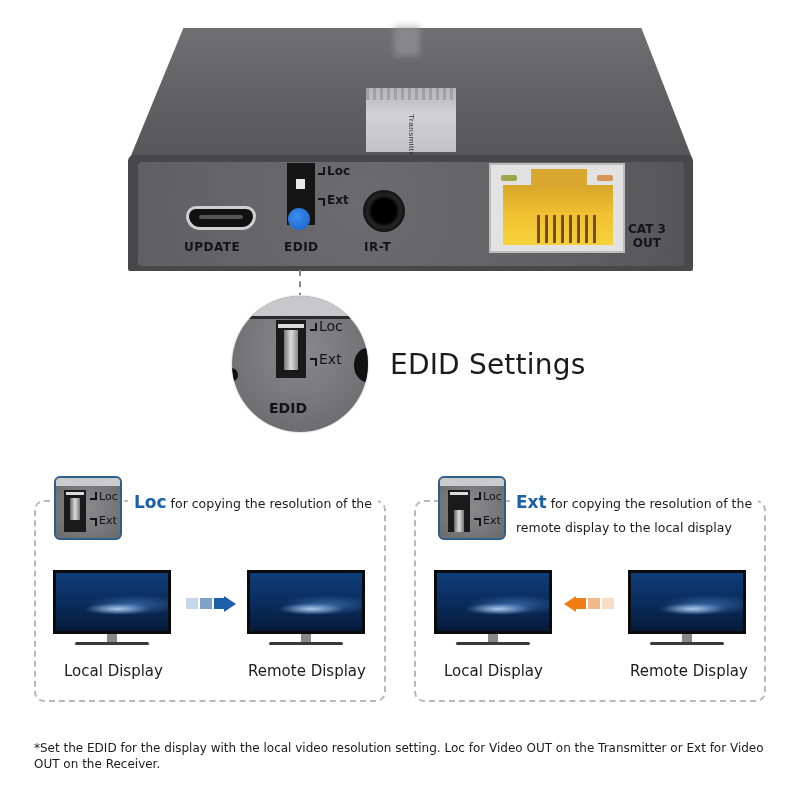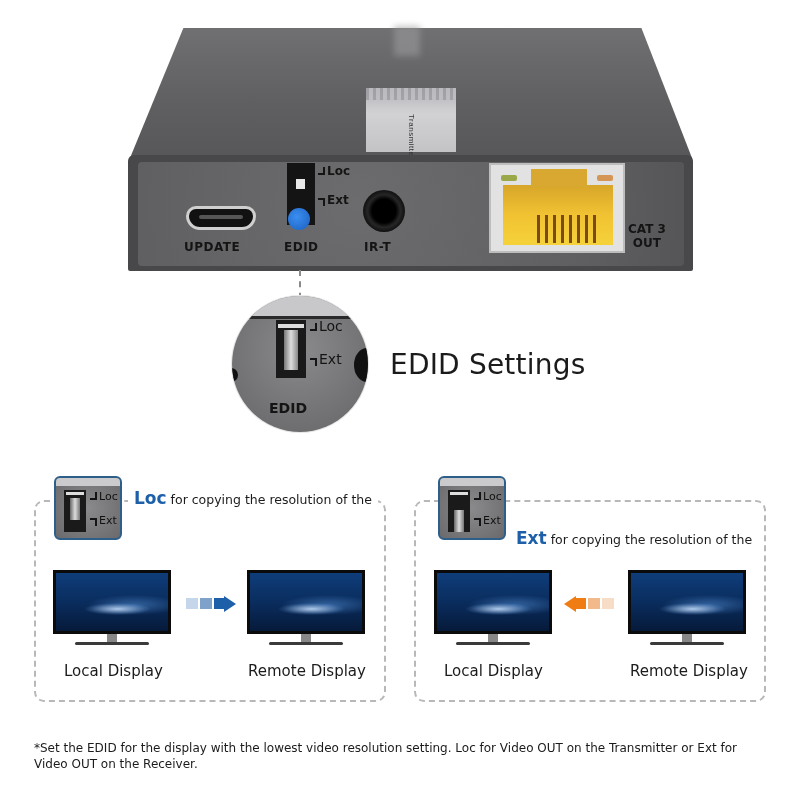--- a/index.html
+++ b/index.html
@@ -132,21 +132,21 @@
     overflow: hidden;
   }
   .mini-switch .top-band { position: absolute; left: 0; right: 0; top: 0; height: 8px; background: #cbcbcd; }
   .mini-switch .sw { position: absolute; left: 8px; top: 12px; width: 22px; height: 42px; background: #1a1a1a; }
   .mini-switch .sw .bar { position: absolute; left: 2px; top: 2px; width: 18px; height: 3px; background: #ddd; }
   .mini-switch .sw .knob { position: absolute; left: 6px; width: 10px; height: 22px; background: linear-gradient(90deg, #666, #ddd, #777); }
   .mini-switch .mark { position: absolute; left: 34px; font-size: 11px; color: #111; font-family: "DejaVu Sans", sans-serif; }
 
   .panel-heading {
     position: absolute; background: #fff; padding: 0 6px;
-    font-size: 12.5px; line-height: 16px; color: #1b1b1b; font-family: "DejaVu Sans", sans-serif;
+    font-size: 12.5px; line-height: 24px; color: #1b1b1b; font-family: "DejaVu Sans", sans-serif;
   }
   .panel-heading .kw { font-size: 17px; font-weight: bold; color: #1d5fa8; }
   .panel-heading .kw.ext { color: #1d5fa8; }
 
   .monitor { position: absolute; width: 118px; height: 78px; }
   .monitor .screen {
     position: absolute; left: 0; top: 0; width: 118px; height: 64px; background: #0b0b0b; padding: 3px;
   }
   .monitor .screen .img {
     width: 100%; height: 100%;
@@ -268,23 +268,24 @@
 <div class="panel ext"></div>
 <div class="mini-switch" style="left:438px; top:476px;">
   <div class="top-band"></div>
   <div class="sw">
       <div class="bar"></div>
       <div class="knob" style="top:20px;"></div>
     </div>
   <div class="mark" style="top:12px;"><span class="bracket top"></span><span>Loc</span></div>
   <div class="mark" style="top:36px;"><span class="bracket bot"></span><span>Ext</span></div>
 </div>
-<div class="panel-heading" style="left:510px; top:490px;margin-top:40px;">
+<div class="panel-heading" style="left:510px; top:490px;">
   <span class="kw ext">Ext</span>
   <span>for copying the resolution of the</span><br>
+  <span>remote display to the local display</span>
 </div>
 
 <div class="monitor" style="left:434px; top:570px;">
   <div class="screen">
       <div class="img"></div>
     </div>
     <div class="neck"></div>
     <div class="base"></div>
 </div>
 <div class="monitor" style="left:628px; top:570px;">
@@ -298,13 +299,13 @@
 <div class="arrow" style="left:564px; width:52px;">
   <div class="arrow-head-r" style="left:0; top:0; border-right:12px solid #ef7d14;"></div>
   <div class="sq" style="left:12px; width:10px; background:#ef7d14;"></div>
   <div class="sq" style="left:24px; background:#f2b98a;"></div>
   <div class="sq" style="left:38px; background:#f7dcc6;"></div>
 </div>
 
 <div class="display-label" style="left:444px; top:662px;">Local Display</div>
 <div class="display-label" style="left:630px; top:662px;">Remote Display</div>
 
-<div class="footnote">*Set the EDID for the display with the lowest video resolution setting. Loc for Video OUT on the Transmitter or Ext for Video OUT on the Receiver.</div>
+<div class="footnote">*Set the EDID for the display with the local video resolution setting. Loc for Video OUT on the Transmitter or Ext for Video OUT on the Receiver.</div>
 
 </body></html>

